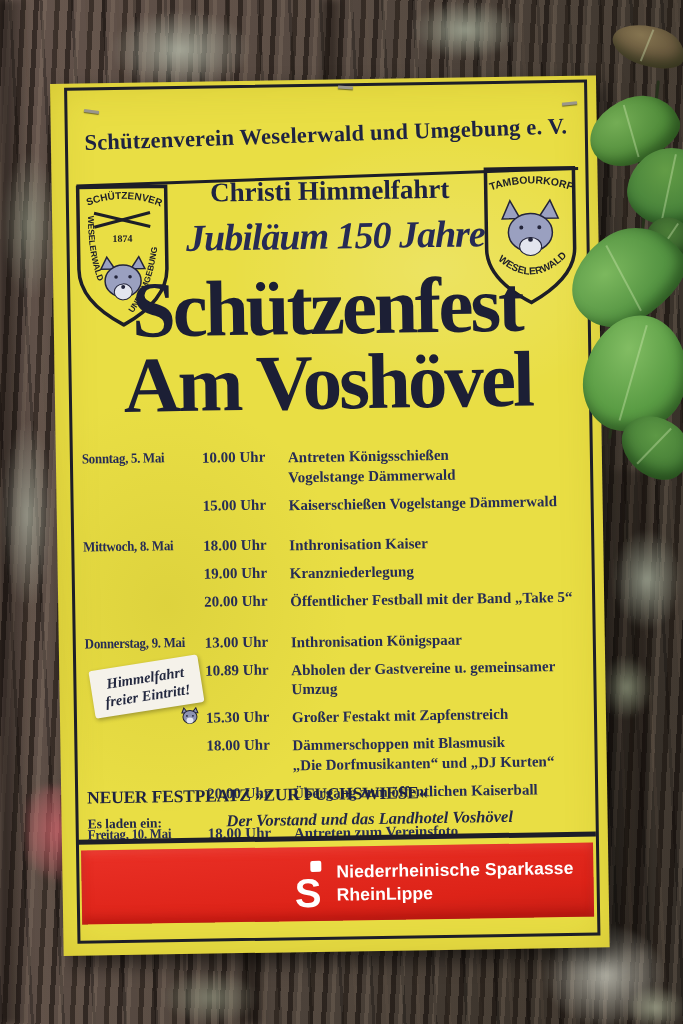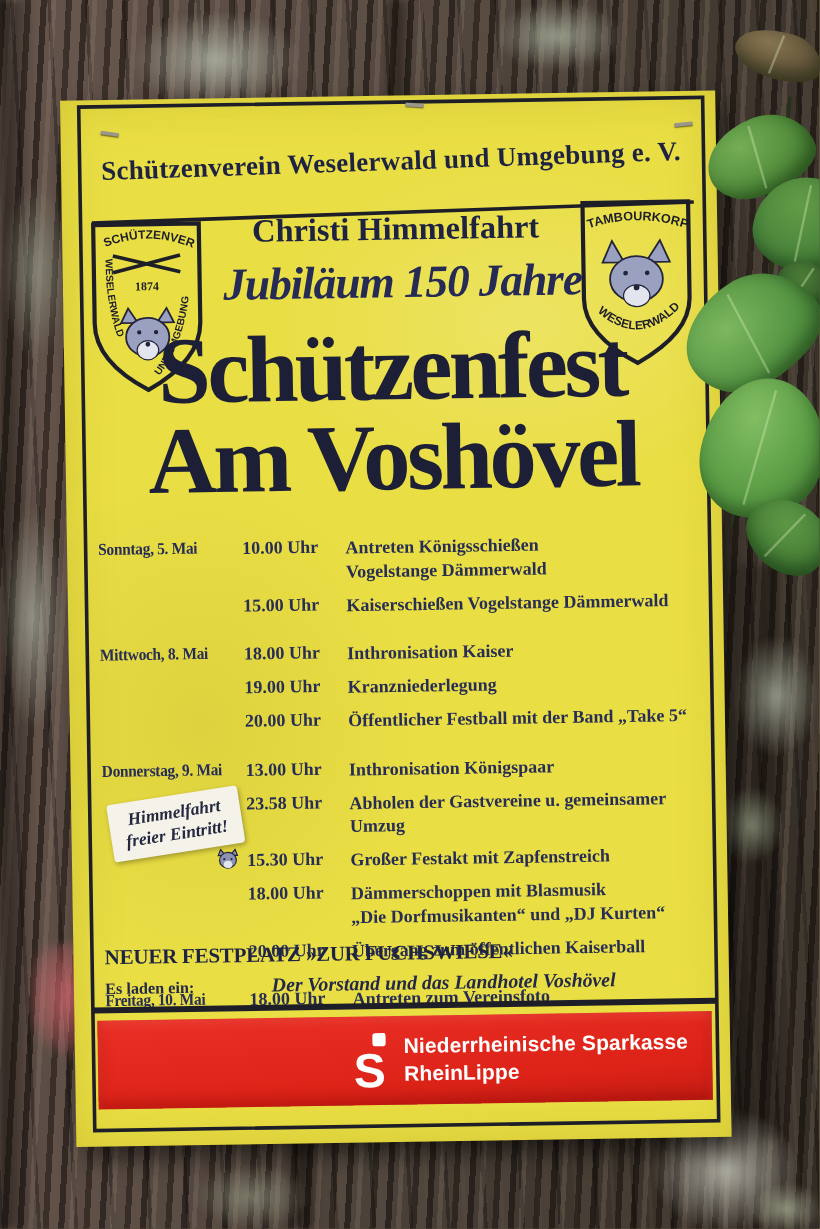--- a/index.html
+++ b/index.html
@@ -227,21 +227,21 @@
       <div class="sched-group">
         <div class="sched-day">Donnerstag, 9. Mai</div>
         <div class="sched-rows">
           <div class="sched-row">
             <div class="sched-time">13.00 Uhr</div>
             <div class="sched-event">
               <div>Inthronisation Königspaar</div>
             </div>
           </div>
           <div class="sched-row">
-            <div class="sched-time">23.58 Uhr</div>
+            <div class="sched-time">10.89 Uhr</div>
             <div class="sched-event">
               <div>Abholen der Gastvereine u. gemeinsamer Umzug</div>
             </div>
           </div>
           <div class="sched-row">
             <div class="sched-time"><svg class="fox-mini" width="20" height="18" viewBox="0 0 20 18">
                 <polygon points="4,1 8,6 2,6" fill="#8d93b2" stroke="#23243a" stroke-width="1"></polygon>
                 <polygon points="16,1 18,6 12,6" fill="#8d93b2" stroke="#23243a" stroke-width="1"></polygon>
                 <ellipse cx="10" cy="10" rx="7" ry="6.5" fill="#8d93b2" stroke="#23243a" stroke-width="1"></ellipse>
                 <ellipse cx="10" cy="13.5" rx="3.5" ry="3" fill="#e3e5ee"></ellipse>

